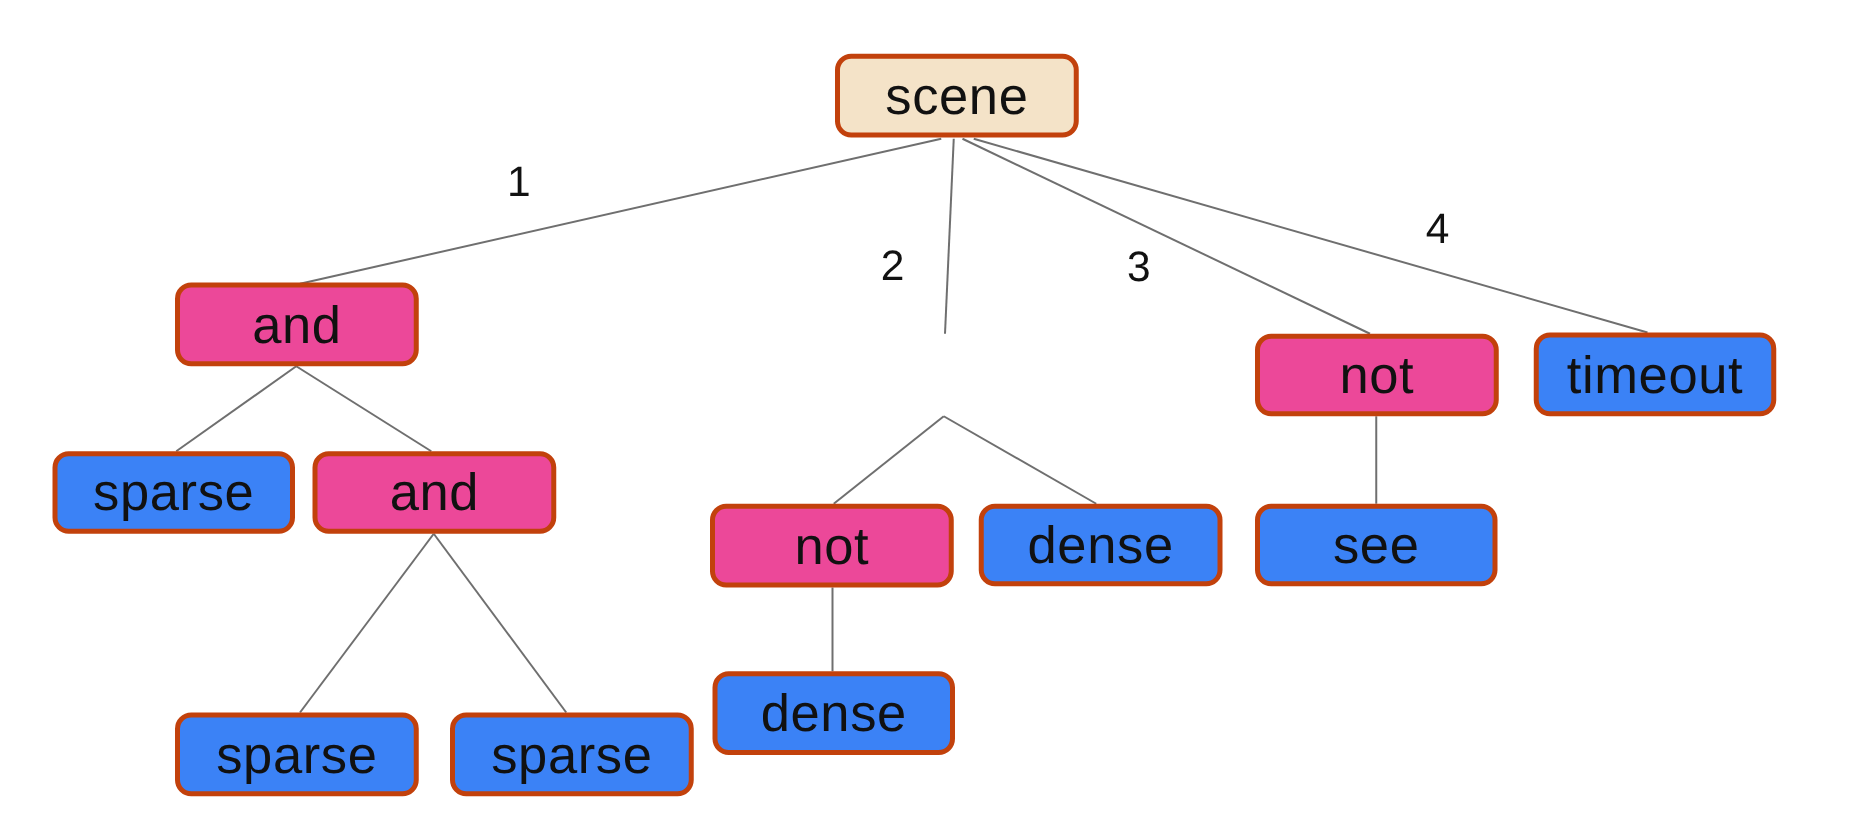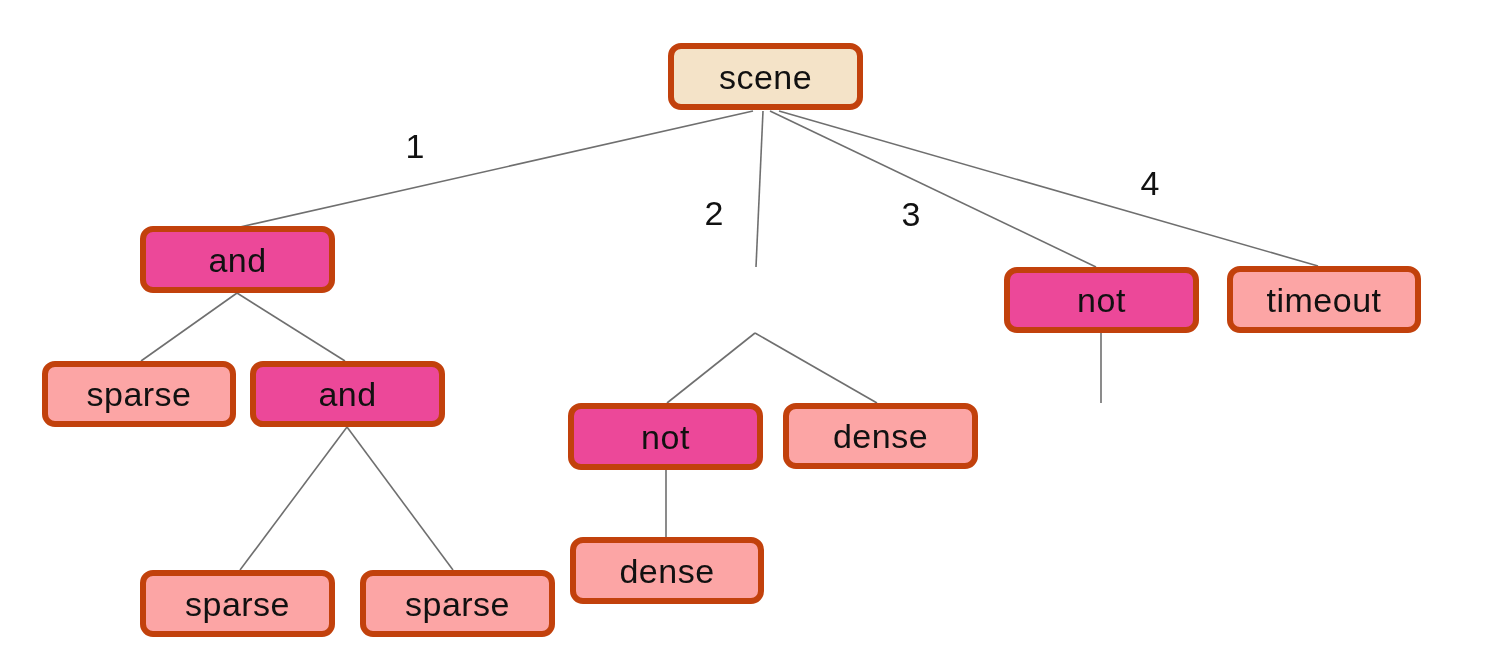--- a/index.html
+++ b/index.html
@@ -18,33 +18,33 @@
   #edge-layer {
     position: absolute;
     left: 0;
     top: 0;
     width: 1495px;
     height: 662px;
   }
   .node {
     position: absolute;
     box-sizing: border-box;
-    border: 6px solid #c2410c;
+    border: 4px solid #c2410c;
     border-radius: 13px;
     display: flex;
     align-items: center;
     justify-content: center;
-    font-size: 34px;
+    font-size: 42px;
     color: #111111;
     line-height: 1;
     letter-spacing: 0.5px;
   }
   .node.root     { background: #f4e3c8; }
   .node.operator { background: #ec4899; }
-  .node.leaf     { background: #fca5a5; align-items: center; }
+  .node.leaf     { background: #3b82f6; align-items: center; }
   .edge-label {
     position: absolute;
     transform: translate(-50%, -50%);
     font-size: 34px;
     color: #111111;
     line-height: 1;
   }
 </style>
 </head>
 <body>
@@ -85,20 +85,23 @@
     </div>
     <div class="node operator" style="left: 250px; top: 361px; width: 195px; height: 66px;">
       <span>and</span>
     </div>
     <div class="node operator" style="left: 568px; top: 403px; width: 195px; height: 67px;">
       <span>not</span>
     </div>
     <div class="node leaf" style="left: 783px; top: 403px; width: 195px; height: 66px;">
       <span>dense</span>
     </div>
+    <div class="node leaf" style="left: 1004px; top: 403px; width: 194px; height: 66px;">
+      <span>see</span>
+    </div>
     <div class="node leaf" style="left: 140px; top: 570px; width: 195px; height: 67px;">
       <span>sparse</span>
     </div>
     <div class="node leaf" style="left: 360px; top: 570px; width: 195px; height: 67px;">
       <span>sparse</span>
     </div>
     <div class="node leaf" style="left: 570px; top: 537px; width: 194px; height: 67px;">
       <span>dense</span>
     </div>
   </div>

